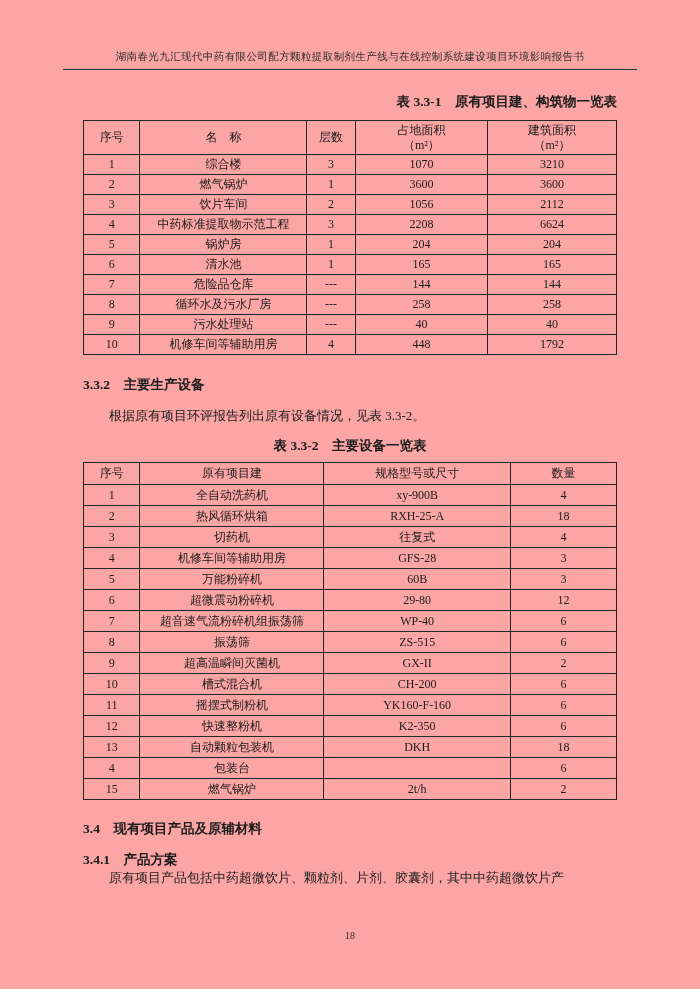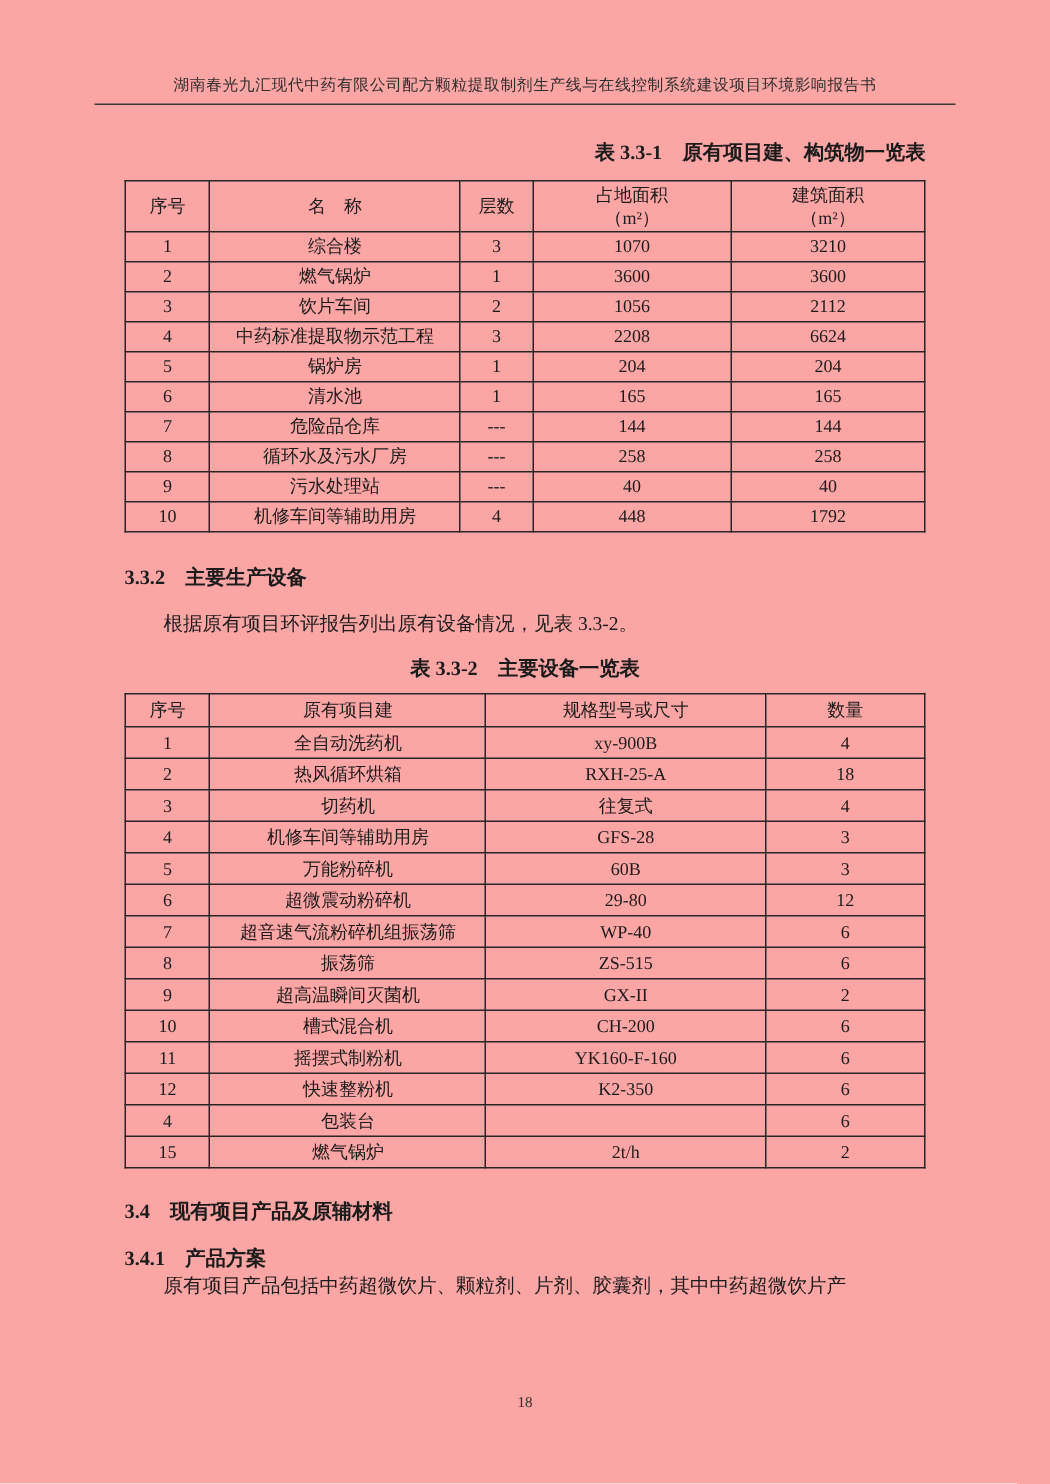--- a/index.html
+++ b/index.html
@@ -271,20 +271,26 @@
             <td>YK160-F-160</td>
             <td>6</td>
           </tr>
           <tr>
             <td>12</td>
             <td>快速整粉机</td>
             <td>K2-350</td>
             <td>6</td>
           </tr>
           <tr>
+            <td>13</td>
+            <td>自动颗粒包装机</td>
+            <td>DKH</td>
+            <td>18</td>
+          </tr>
+          <tr>
             <td>4</td>
             <td>包装台</td>
             <td></td>
             <td>6</td>
           </tr>
           <tr>
             <td>15</td>
             <td>燃气锅炉</td>
             <td>2t/h</td>
             <td>2</td>

